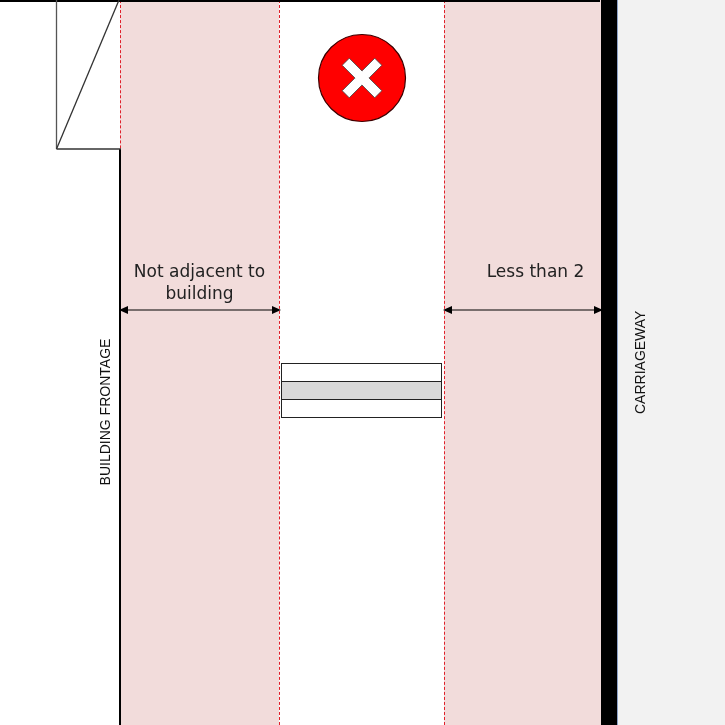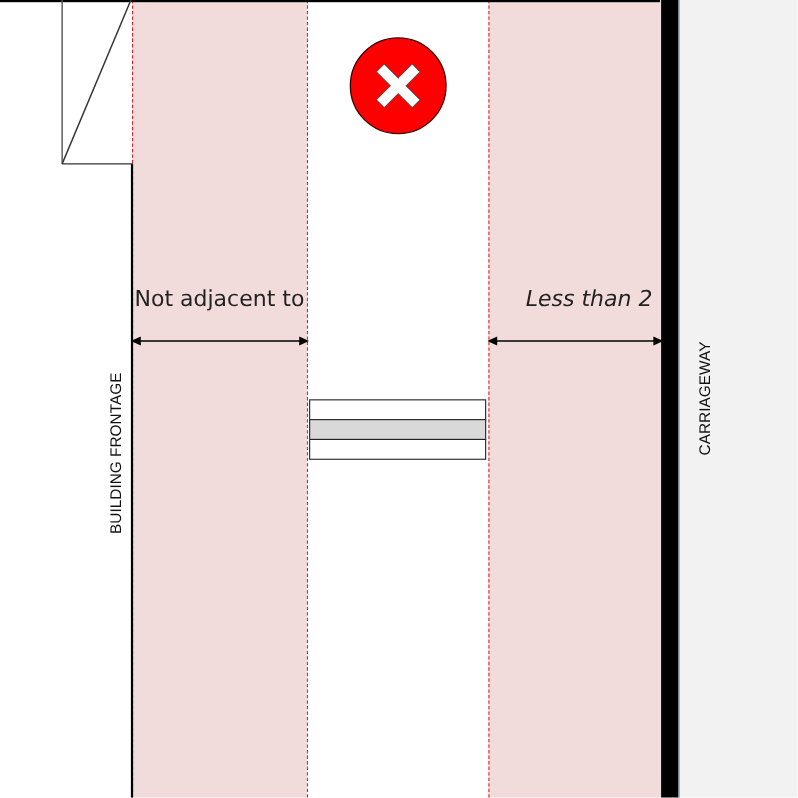--- a/index.html
+++ b/index.html
@@ -6,21 +6,21 @@
   body { width:725px; height:725px; position:relative; overflow:hidden; background:#ffffff; font-family:"DejaVu Sans", sans-serif; }
   .abs { position:absolute; }
   .topline { left:0; top:0; width:600px; height:2px; background:#000; }
   .building-line { left:119px; top:149px; width:2px; height:576px; background:#000; }
   .zone { background:#f2dcdb; }
   .zone-left { left:120px; top:0; width:159px; height:725px; }
   .zone-right { left:444px; top:0; width:157px; height:725px; }
   .dash { width:0; border-left:1px dashed #e0202a; }
   .kerb { left:601px; top:0; width:16px; height:725px; background:#000; }
   .carriageway { left:617px; top:0; width:108px; height:725px; background:#f2f2f2; border-left:1px solid #8ea2c8; box-sizing:border-box; }
-  .label-txt { font-size:20px; color:#222; text-align:center; line-height:22px; font-family:"DejaVu Sans", sans-serif; }
+  .label-txt { font-size:17px; color:#222; text-align:center; line-height:22px; font-family:"DejaVu Sans", sans-serif; }
   .vert { transform:rotate(-90deg); transform-origin:center center; white-space:nowrap; font-size:14px; color:#111; font-family:"Liberation Sans", sans-serif; }
   .bench { left:281px; width:161px; border:1.5px solid #222; box-sizing:border-box; }
 </style>
 </head>
 <body>
 
 <div>
 
   <div class="abs zone zone-left"></div>
   <div class="abs zone zone-right"></div>
@@ -44,28 +44,29 @@
     <g transform="rotate(45 45 45)">
       <rect x="40" y="22" width="10" height="46" fill="#fff" stroke="#444" stroke-width="0.8"></rect>
       <rect x="22" y="40" width="46" height="10" fill="#fff" stroke="none"></rect>
       <rect x="22" y="40" width="46" height="10" fill="none" stroke="#444" stroke-width="0.8"></rect>
       <rect x="40.5" y="39" width="9" height="12" fill="#fff"></rect>
     </g>
   </svg>
 
   <div class="abs label-txt" style="left:121px;top:260px;width:157px;">
     <div>Not adjacent to</div>
+    <div>building</div>
   </div>
   <svg class="abs" style="left:119px;top:304px;" width="162" height="12">
     <line x1="4" y1="6" x2="158" y2="6" stroke="#000" stroke-width="1.2"></line>
     <polygon points="0,6 9,2 9,10" fill="#000"></polygon>
     <polygon points="162,6 153,2 153,10" fill="#000"></polygon>
   </svg>
 
-  <div class="abs label-txt" style="left:444px;top:260px;width:183px;font-style:italic;">
+  <div class="abs label-txt" style="left:444px;top:260px;width:183px;">
     <div>Less than 2</div>
   </div>
   <svg class="abs" style="left:443px;top:304px;" width="160" height="12">
     <line x1="4" y1="6" x2="156" y2="6" stroke="#000" stroke-width="1.2"></line>
     <polygon points="0,6 9,2 9,10" fill="#000"></polygon>
     <polygon points="160,6 151,2 151,10" fill="#000"></polygon>
   </svg>
 
   <div class="abs bench" style="top:363px;height:19px;background:#fff;"></div>
   <div class="abs bench" style="top:381px;height:19px;background:#d9d9d9;"></div>

